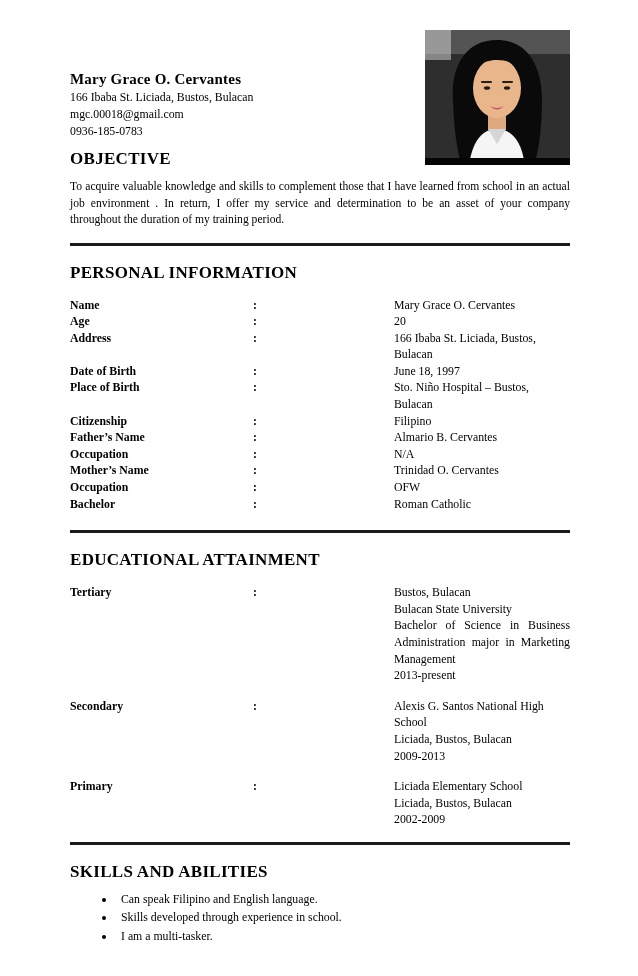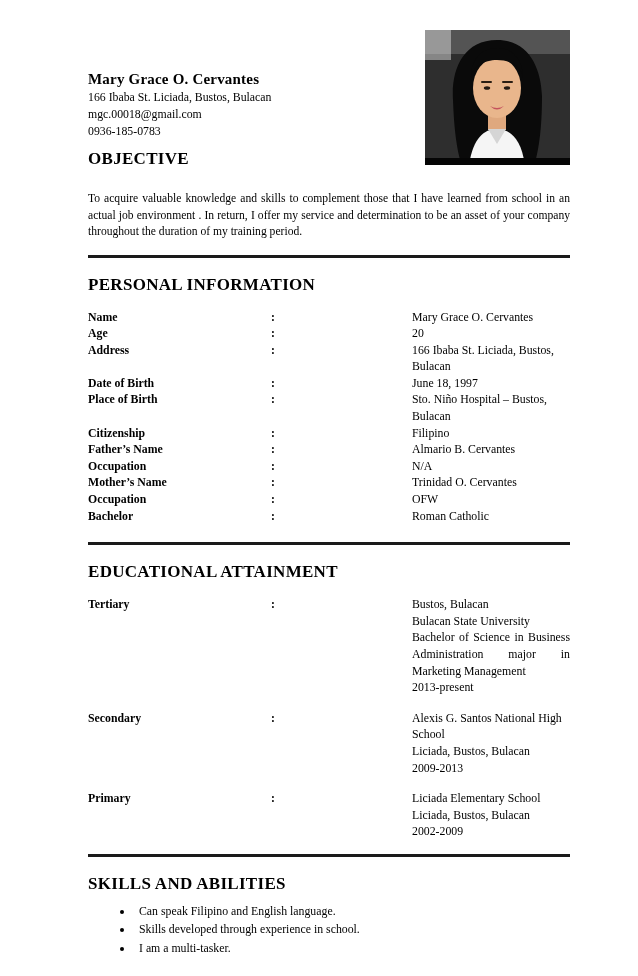--- a/index.html
+++ b/index.html
@@ -2,30 +2,30 @@
 <html><head>
 <meta charset="utf-8">
 <style>
   * { margin:0; padding:0; box-sizing:border-box; }
   html,body { background:#ffffff; }
   .page {
     width:638px; height:976px; background:#ffffff; position:relative;
     overflow:hidden; font-family:"Liberation Serif", serif; color:#000;
     margin:0 auto;
   }
-  .content { padding:70px 68px 0 88px; }
+  .content { padding:70px 68px 0 70px; }
   .name { font-size:15px; font-weight:bold; letter-spacing:.2px; line-height:19px; }
   .contact { font-size:11.8px; line-height:17px; }
   .section-title {
     text-align:left; font-weight:bold; font-size:17px;
     letter-spacing:.3px; line-height:17px;
   }
   .objective-title { margin-top:10px; }
   .objective-text {
-    font-size:11.6px; line-height:16.5px; text-align:justify; margin-top:24px;
+    font-size:11.6px; line-height:16.5px; text-align:justify; margin-top:12px;
   }
   .rule { height:3px; background:#1a1a1a; margin-top:14px; }
   .heading-gap { margin-top:18px; }
   .info-rows { margin-top:16px; }
   .info-row, .edu-entry {
     display:grid; grid-template-columns:155px 113px 1fr;
     font-size:11.8px; line-height:16.6px;gap:28px;
   }
   .label, .colon { font-weight:bold; }
   .edu-block { margin-top:16px; }

